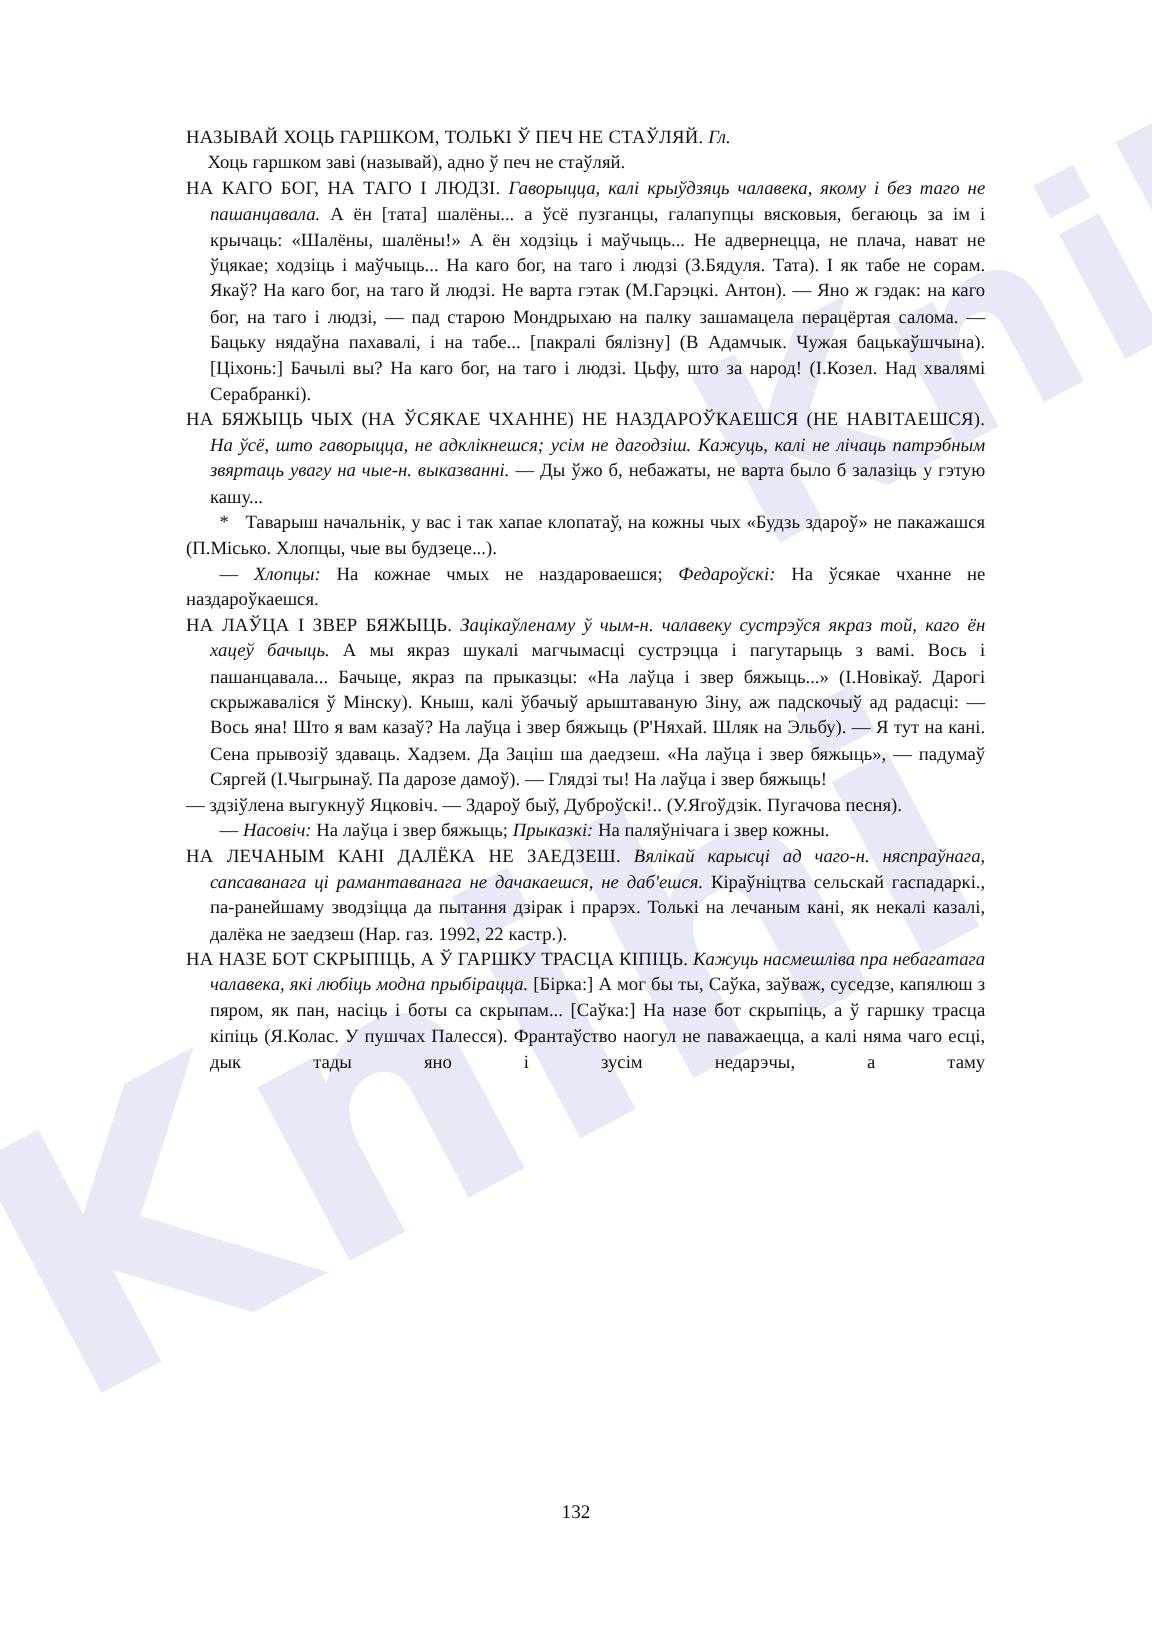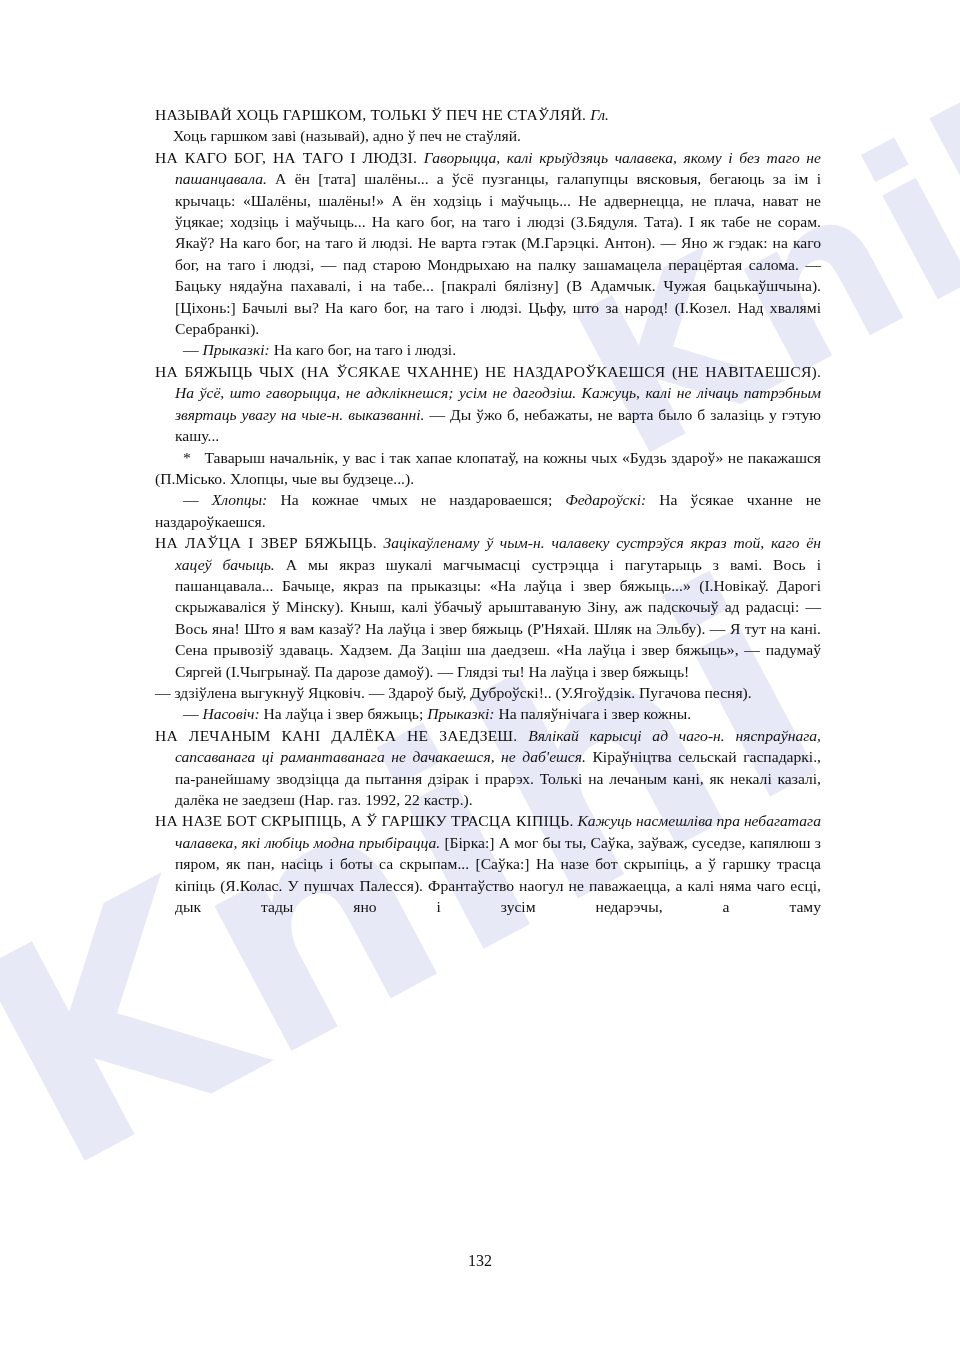--- a/index.html
+++ b/index.html
@@ -132,21 +132,20 @@
 <div class="page">
   <div class="col">
 
     <div class="entry-block">
       <p class="entry"><span class="hw">НАЗЫВАЙ ХОЦЬ ГАРШКОМ, ТОЛЬКІ Ў ПЕЧ НЕ СТАЎЛЯЙ.</span> <span class="it">Гл.</span></p>
       <p class="sub">Хоць гаршком заві (называй), адно ў печ не стаўляй.</p>
     </div>
 
     <div class="entry-block">
       <p class="entry"><span class="hw">НА КАГО БОГ, НА ТАГО І ЛЮДЗІ.</span> <span class="it">Гаворыцца, калі крыўдзяць чалавека, якому і без таго не пашанцавала.</span> <span>А ён [тата] шалёны... а ўсё пузганцы, галапупцы вясковыя, бегаюць за ім і крычаць: «Шалёны, шалёны!» А ён ходзіць і маўчыць... Не адвернецца, не плача, нават не ўцякае; ходзіць і маўчыць... На каго бог, на таго і людзі (З.Бядуля. Тата). I як табе не сорам. Якаў? На каго бог, на таго й людзі. Не варта гэтак (М.Гарэцкі. Антон). — Яно ж гэдак: на каго бог, на таго і людзі, — пад старою Мондрыхаю на палку зашамацела перацёртая салома. — Бацьку нядаўна пахавалі, і на табе... [пакралі бялізну] (В Адамчык. Чужая бацькаўшчына). [Ціхонь:] Бачылі вы? На каго бог, на таго і людзі. Цьфу, што за народ! (І.Козел. Над хвалямі Серабранкі).</span></p>
-      <p class="ref"><span>—</span> <span class="it">Прыказкі:</span> <span>На каго бог, на таго і людзі.</span></p>
     </div>
 
     <div class="entry-block">
       <p class="entry"><span class="hw">НА БЯЖЫЦЬ ЧЫХ (НА ЎСЯКАЕ ЧХАННЕ) НЕ НАЗДАРОЎКАЕШСЯ (НЕ НАВІТАЕШСЯ).</span> <span class="it">На ўсё, што гаворыцца, не адклікнешся; усім не дагодзіш. Кажуць, калі не лічаць патрэбным звяртаць увагу на чые-н. выказванні.</span> <span>— Ды ўжо б, небажаты, не варта было б залазіць у гэтую кашу...</span></p>
       <p class="star"><span>*</span>&nbsp;&nbsp; <span>Таварыш начальнік, у вас і так хапае клопатаў, на кожны чых «Будзь здароў» не пакажашся (П.Місько. Хлопцы, чые вы будзеце...).</span></p>
       <p class="ref"><span>—</span> <span class="it">Хлопцы:</span> <span>На кожнае чмых не наздароваешся;</span> <span class="it">Федароўскі:</span> <span>На ўсякае чханне не наздароўкаешся.</span></p>
     </div>
 
     <div class="entry-block">
       <p class="entry"><span class="hw">НА ЛАЎЦА І ЗВЕР БЯЖЫЦЬ.</span> <span class="it">Зацікаўленаму ў чым-н. чалавеку сустрэўся якраз той, каго ён хацеў бачыць.</span> <span>А мы якраз шукалі магчымасці сустрэцца і пагутарыць з вамі. Вось і пашанцавала... Бачыце, якраз па прыказцы: «На лаўца і звер бяжыць...» (І.Новікаў. Дарогі скрыжаваліся ў Мінску). Кныш, калі ўбачыў арыштаваную Зіну, аж падскочыў ад радасці: — Вось яна! Што я вам казаў? На лаўца і звер бяжыць (Р'Няхай. Шляк на Эльбу). — Я тут на кані. Сена прывозіў здаваць. Хадзем. Да Заціш ша даедзеш. «На лаўца і звер бяжыць», — падумаў Сяргей (І.Чыгрынаў. Па дарозе дамоў). — Глядзі ты! На лаўца і звер бяжыць!</span></p>

